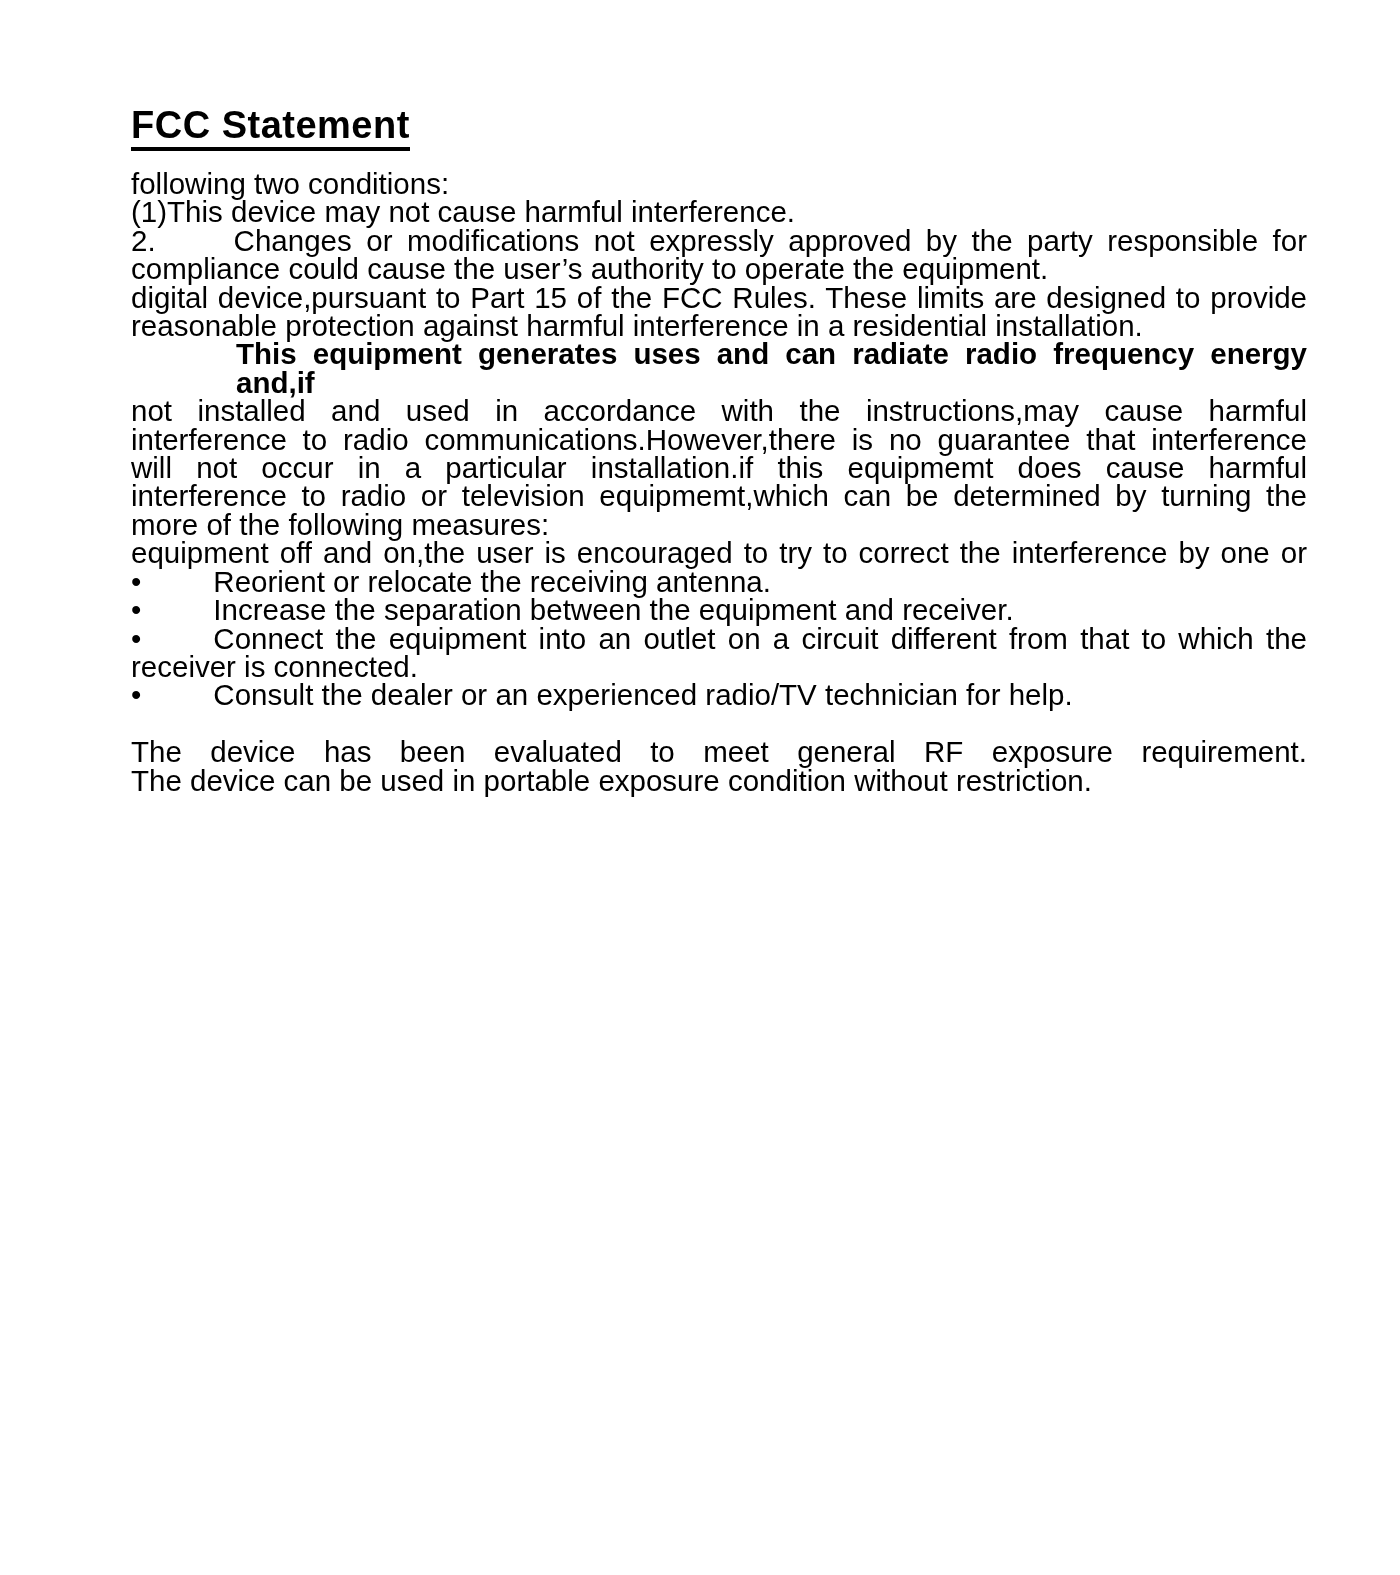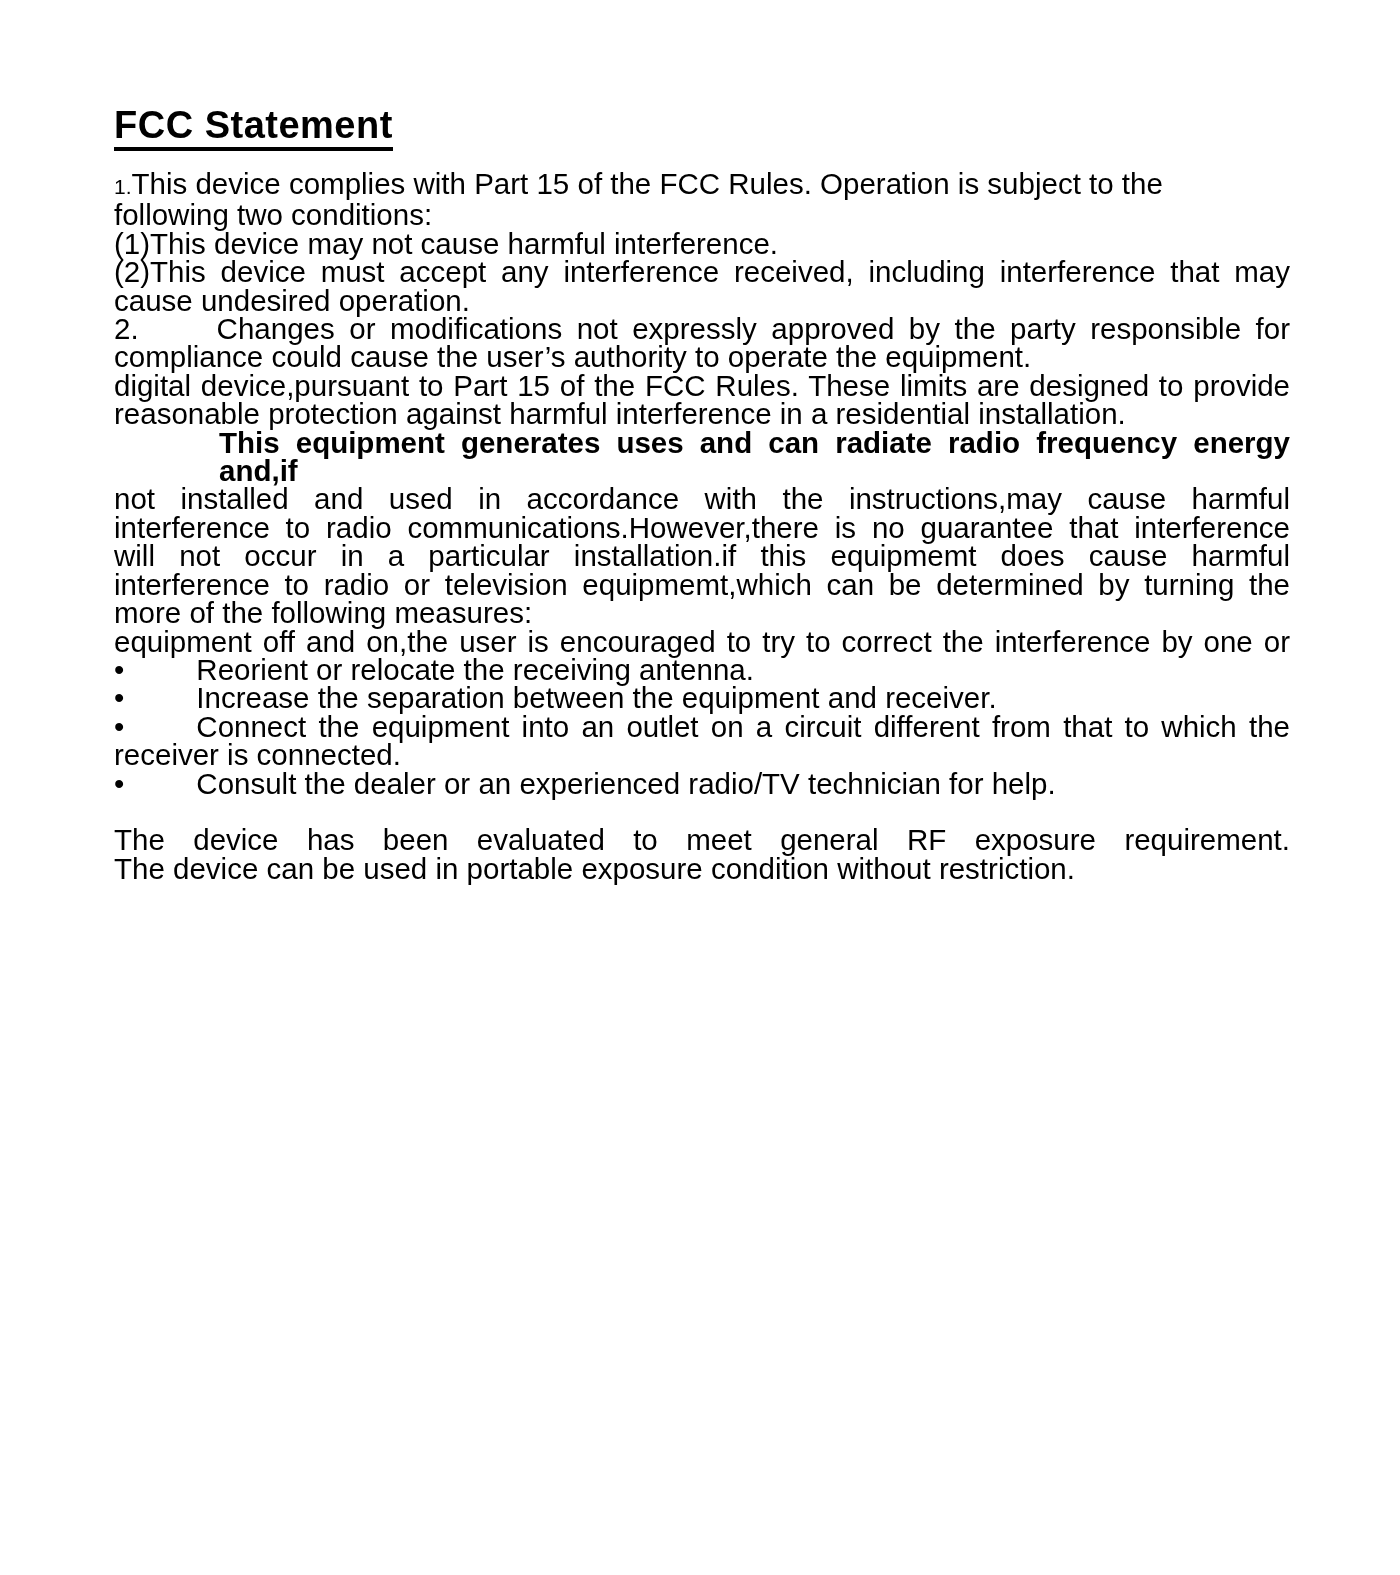--- a/index.html
+++ b/index.html
@@ -7,21 +7,21 @@
     position: relative;
     width: 1400px;
     height: 1575px;
     background: #ffffff;
     overflow: hidden;
     font-family: "Liberation Sans", "DejaVu Sans", sans-serif;
     color: #000000;
   }
   .content {
     position: absolute;
-    left: 114px;
+    left: 131px;
     top: 106px;
     width: 1176px;
   }
   .doc-title {
     display: inline-block;
     font-size: 38px;
     line-height: 38px;
     font-weight: bold;
     letter-spacing: 0.5px;
     padding-bottom: 3px;
@@ -55,32 +55,27 @@
 <body>
 
 <div class="page">
   <div class="content">
 
     <h1 class="doc-title">FCC Statement</h1>
 
     <div class="body-text">
 
       <div>
-        <div class="line plain"><span class="small-num">1.</span><span>This device complies with Part 15 of the FCC Rules. Operation is subject to the</span></div>
         <div class="line plain">following two conditions:</div>
       </div>
 
       <div>
         <div class="line plain">(1)This device may not cause harmful interference.</div>
       </div>
 
-      <div>
-        <div class="line just">(2)This device must accept any interference received, including interference that may</div>
-        <div class="line plain">cause undesired operation.</div>
-      </div>
 
       <div>
         <div class="line just"><span>2.</span><span class="tab tab-num"></span><span>Changes or modifications not expressly approved by the party responsible for</span></div>
         <div class="line plain">compliance could cause the user’s authority to operate the equipment.</div>
       </div>
 
       <div>
         <div class="line just">digital device,pursuant to Part 15 of the FCC Rules. These limits are designed to provide</div>
         <div class="line plain">reasonable protection against harmful interference in a residential installation.</div>
       </div>

